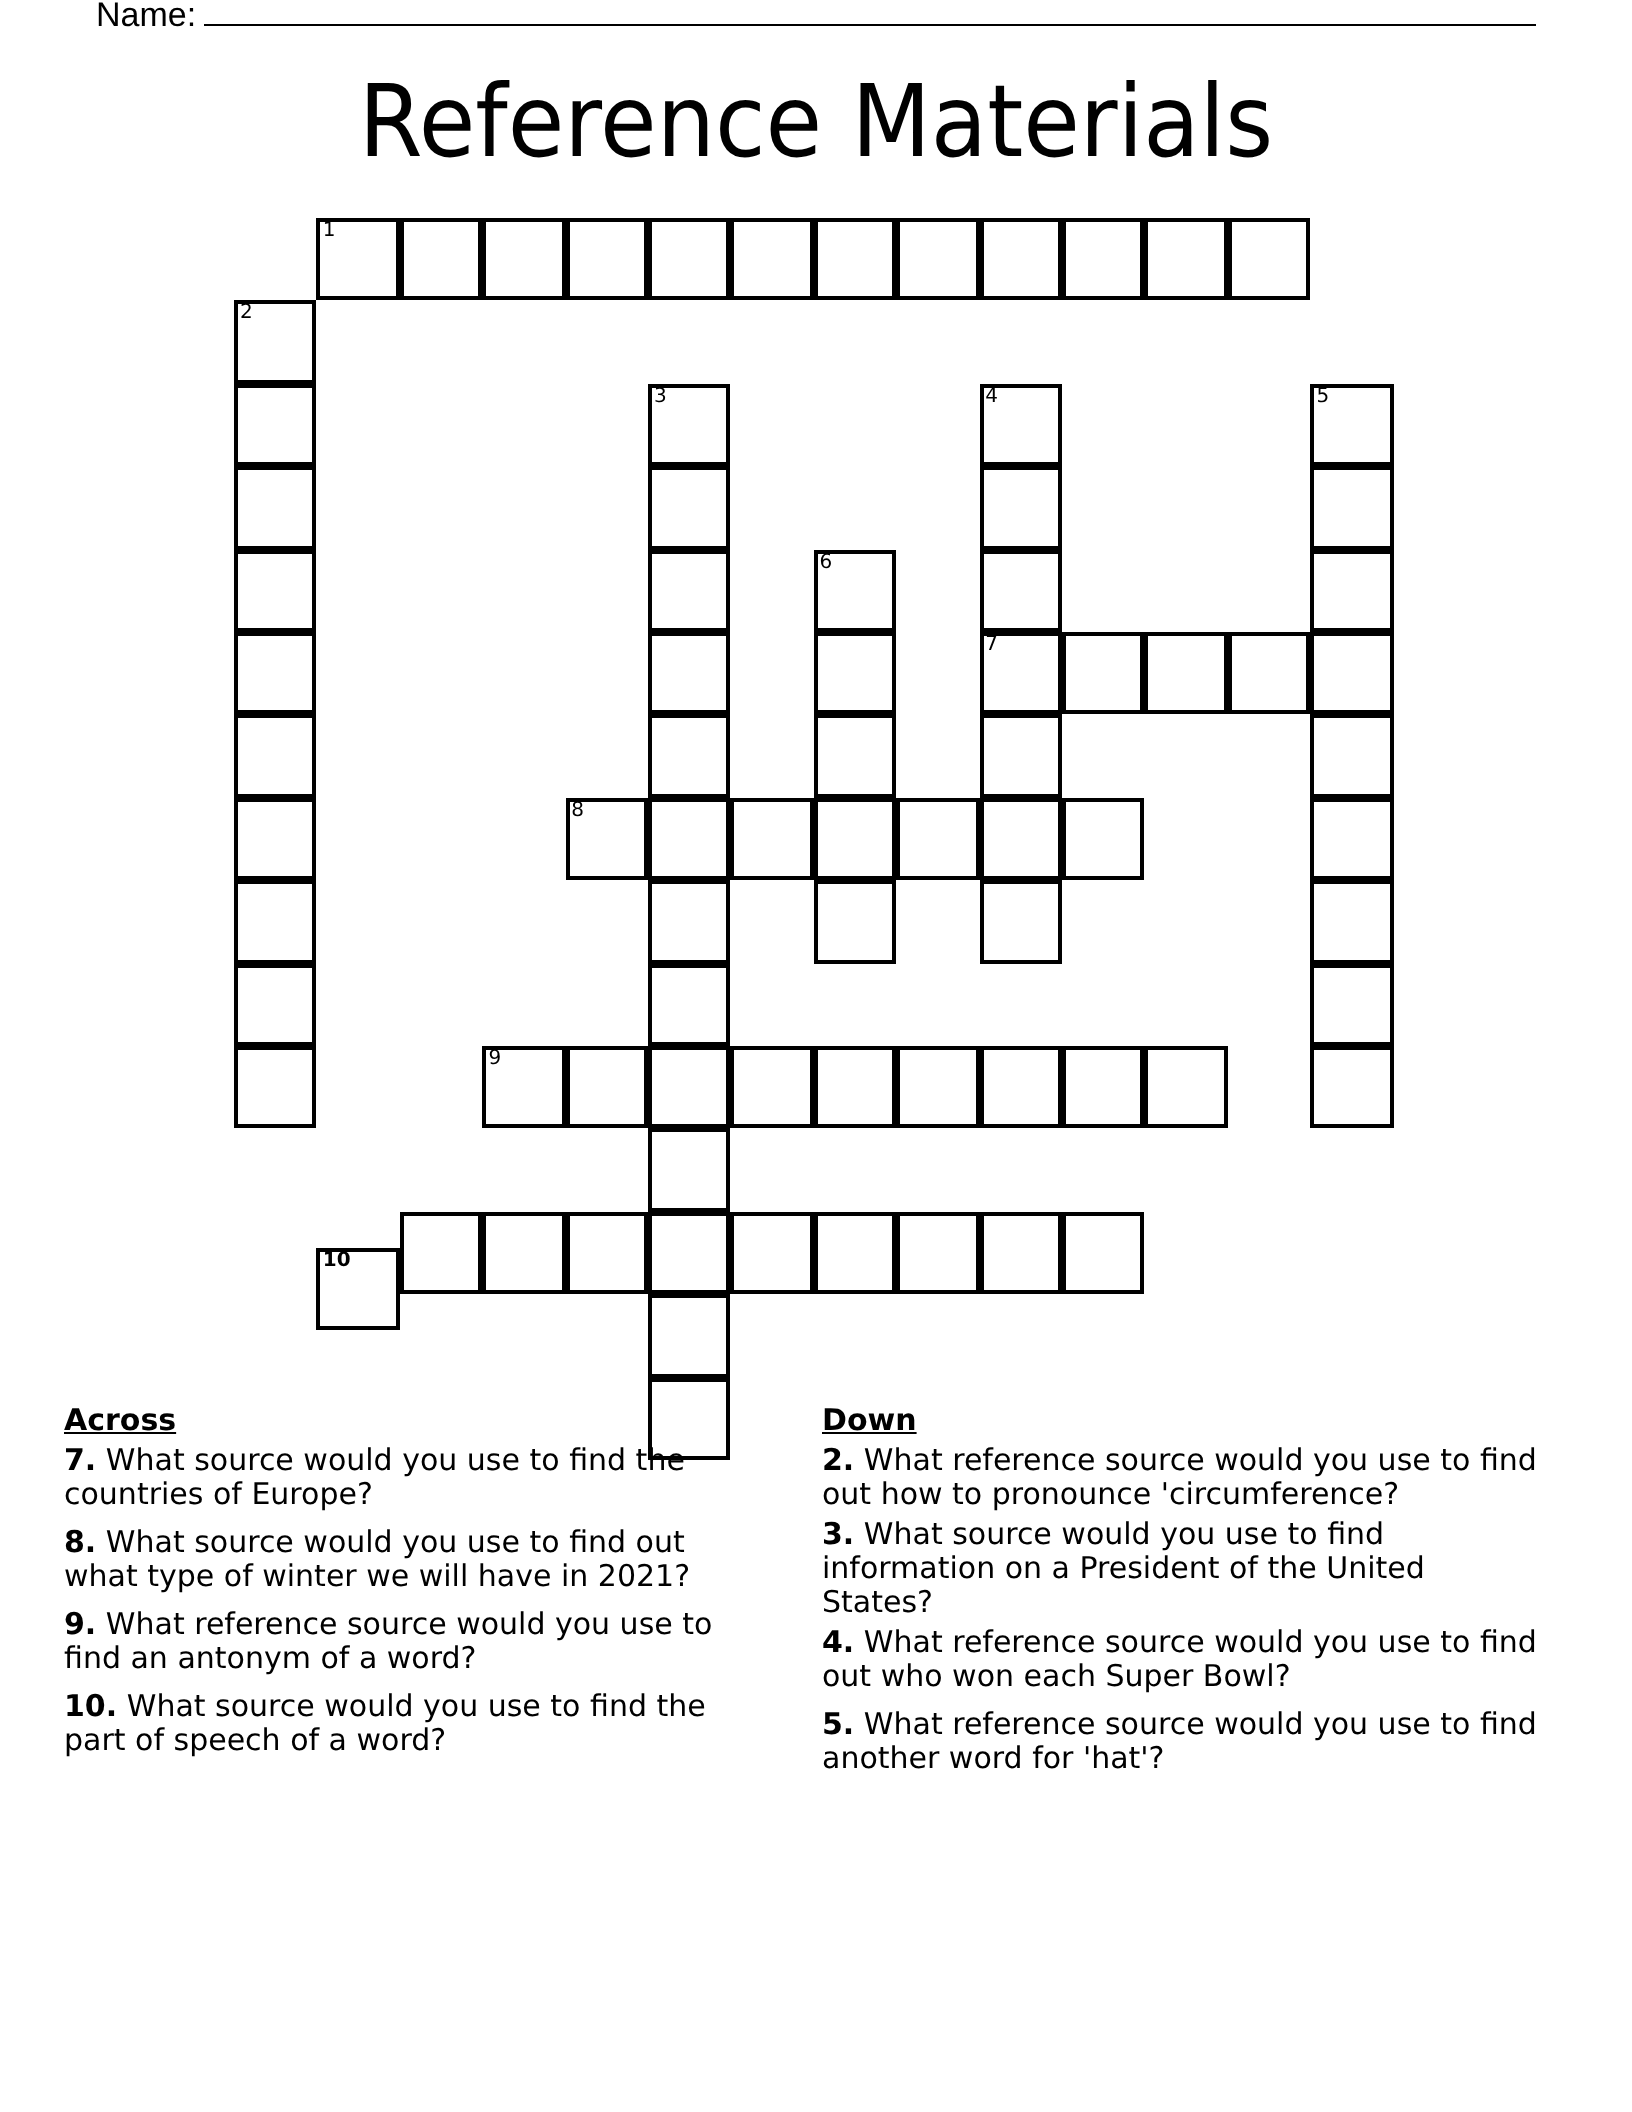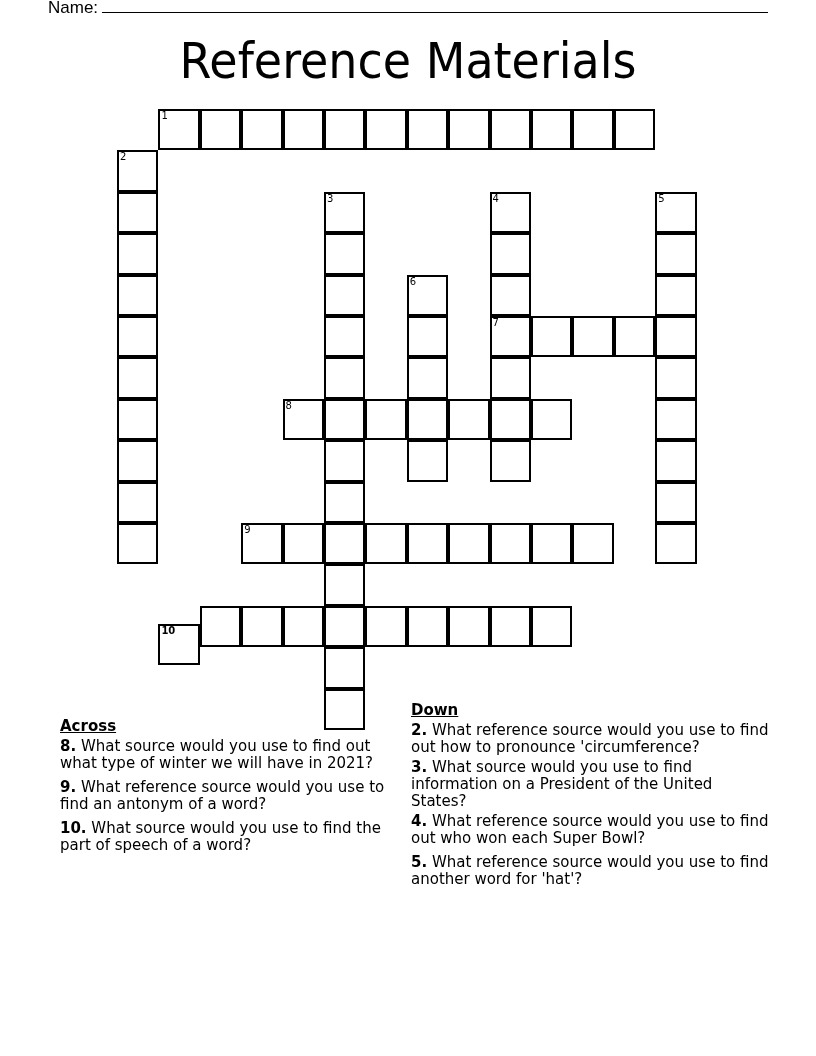--- a/index.html
+++ b/index.html
@@ -4,21 +4,21 @@
 <style>
   html, body { margin:0; padding:0; background:#fff; }
   body { width:816px; height:1056px; position:relative; overflow:hidden; font-family:"DejaVu Sans", sans-serif; color:#000; }
   .name-line { position:absolute; left:48px; top:-2px; font-family:"Liberation Sans", sans-serif; font-size:17px; white-space:nowrap; }
   .name-line .blank { display:inline-block; width:666px; border-bottom:1px solid #000; margin-left:4px; height:14px; vertical-align:baseline; }
   .title { position:absolute; left:0; width:816px; top:32px; text-align:center; font-family:"DejaVu Sans", sans-serif; font-size:50px; font-weight:normal; letter-spacing:0px; transform:scaleX(0.92); }
   #grid { position:absolute; left:0; top:0; width:816px; height:700px; }
   .cell { position:absolute; width:41.4px; height:41.4px; box-sizing:border-box; border:2px solid #000; margin-left:-1px; margin-top:-1px; background:#fff; }
   .cell .num { position:absolute; left:1px; top:-1px; font-family:"DejaVu Sans", sans-serif; font-size:10px; line-height:12px; }
   .clues { position:absolute; top:702px; font-family:"DejaVu Sans", sans-serif; font-size:15px; line-height:17px; }
-  .clues.across { left:60px; width:350px;margin-top:16px; }
+  .clues.across { left:32px; width:350px; }
   .clues.down { left:411px; width:360px; }
   .clues h3 { margin:0 0 3px 0; font-size:15px; font-weight:bold; text-decoration:underline; line-height:17px; }
   .clue { margin:0 0 7px 0; }
   .clue b { font-weight:bold; }
 </style>
 </head>
 <body>
 
 <div class="name-line">
   <span>Name:</span><span class="blank"></span>
@@ -124,20 +124,21 @@
     <div class="cell" style="left: 283.6px; top: 606.8px;"></div>
     <div class="cell" style="left: 366.4px; top: 606.8px;"></div>
     <div class="cell" style="left: 407.8px; top: 606.8px;"></div>
     <div class="cell" style="left: 449.2px; top: 606.8px;"></div>
     <div class="cell" style="left: 490.6px; top: 606.8px;"></div>
     <div class="cell" style="left: 532px; top: 606.8px;"></div>
   </div>
 
 <div class="clues across">
   <h3>Across</h3>
+  <div class="clue"><b>7.</b> <span>What source would you use to find the countries of Europe?</span></div>
   <div class="clue"><b>8.</b> <span>What source would you use to find out what type of winter we will have in 2021?</span></div>
   <div class="clue"><b>9.</b> <span>What reference source would you use to find an antonym of a word?</span></div>
   <div class="clue"><b>10.</b> <span>What source would you use to find the part of speech of a word?</span></div>
 </div>
 
 <div class="clues down">
   <h3>Down</h3>
   <div class="clue" style="margin-bottom:3px"><b>2.</b> <span>What reference source would you use to find out how to pronounce 'circumference?</span></div>
   <div class="clue" style="margin-bottom:3px"><b>3.</b> <span>What source would you use to find information on a President of the United States?</span></div>
   <div class="clue"><b>4.</b> <span>What reference source would you use to find out who won each Super Bowl?</span></div>

